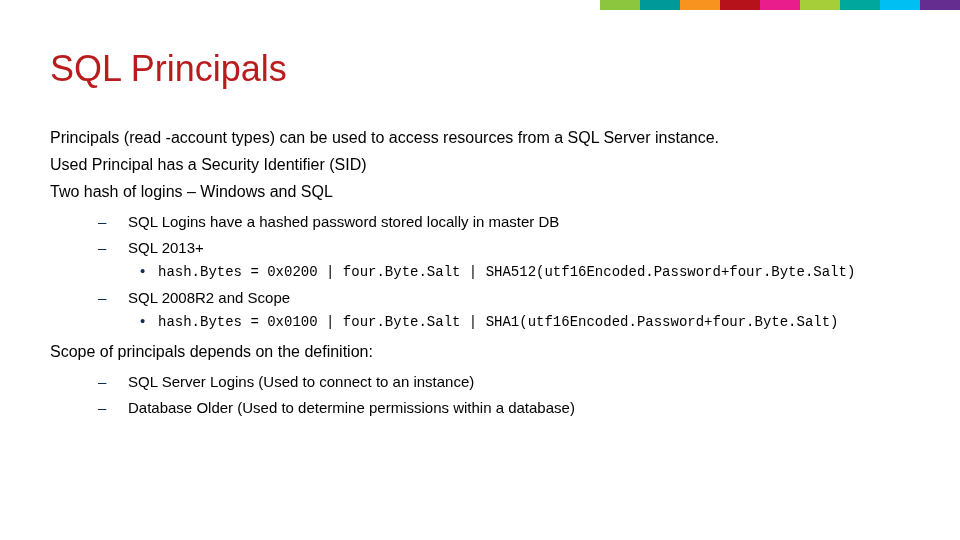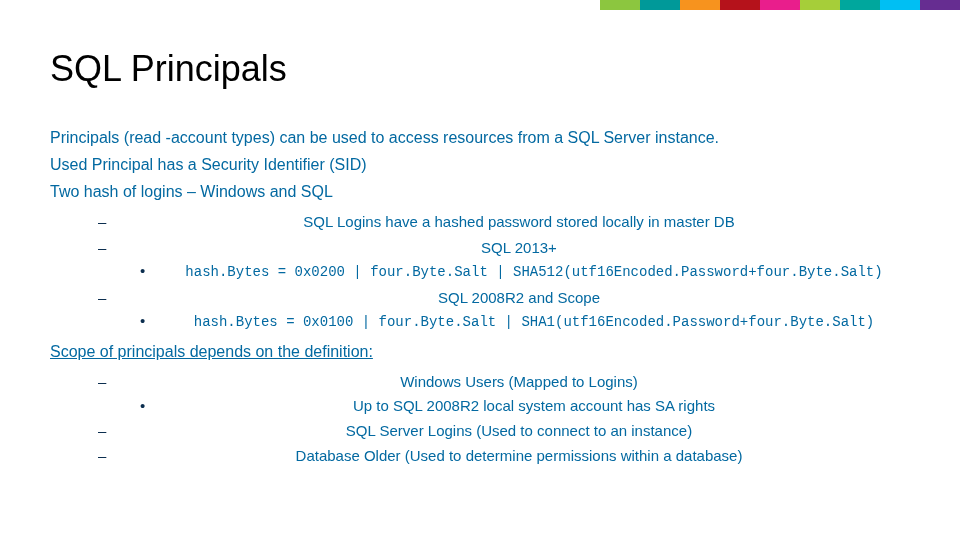--- a/index.html
+++ b/index.html
@@ -18,42 +18,41 @@
     display: flex;
     height: 10px;
   }
   .color-strip div {
     height: 10px;
   }
   .slide {
     padding: 48px 50px 0 50px;
   }
   h1 {
-    color: #000000;
+    color: #b91c1c;
     font-size: 36px;
     font-weight: 400;
     margin-bottom: 36px;
   }
   .body-text {
-    color: #0369a1;
+    color: #000000;
     font-size: 16px;
     line-height: 1.55;
   }
   .intro p { margin-bottom: 2px; }
   .lvl1 {
     list-style: none;
     margin-top: 6px;
   }
   .lvl1 > li {
     position: relative;
     padding-left: 78px;
     margin-bottom: 2px;
     font-size: 15px;
     line-height: 1.55;
-    text-align: center;
   }
   .lvl1 > li::before {
     content: "–";
     position: absolute;
     left: 48px;
     color: #0b2e4f;
   }
   .lvl2 {
     list-style: none;
   }
@@ -84,21 +83,20 @@
     left: 12px;
     color: #0b2e4f;
   }
   .mono {
     font-family: "Consolas", "Courier New", monospace;
     font-size: 14px;
   }
   .scope-heading {
     margin-top: 6px;
     font-size: 16px;
-    text-decoration: underline;
   }
 </style>
 </head>
 <body>
 
 <div class="color-strip">
   <div style="width:40px;background:#8cc63f"></div>
   <div style="width:40px;background:#009999"></div>
   <div style="width:40px;background:#f7931e"></div>
   <div style="width:40px;background:#b5121b"></div>
@@ -130,22 +128,16 @@
       <span>SQL 2008R2 and Scope</span>
       <ul class="lvl2">
         <li><span class="mono">hash.Bytes = 0x0100 | four.Byte.Salt | SHA1(utf16Encoded.Password+four.Byte.Salt)</span></li>
       </ul>
     </li>
   </ul>
 
   <p class="body-text scope-heading">Scope of principals depends on the definition:</p>
 
   <ul class="lvl1 body-text">
-    <li>
-      <span>Windows Users (Mapped to Logins)</span>
-      <ul class="lvl3">
-        <li>Up to SQL 2008R2 local system account has SA rights</li>
-      </ul>
-    </li>
     <li>SQL Server Logins (Used to connect to an instance)</li>
     <li>Database Older (Used to determine permissions within a database)</li>
   </ul>
 </div>
 
 </body></html>

